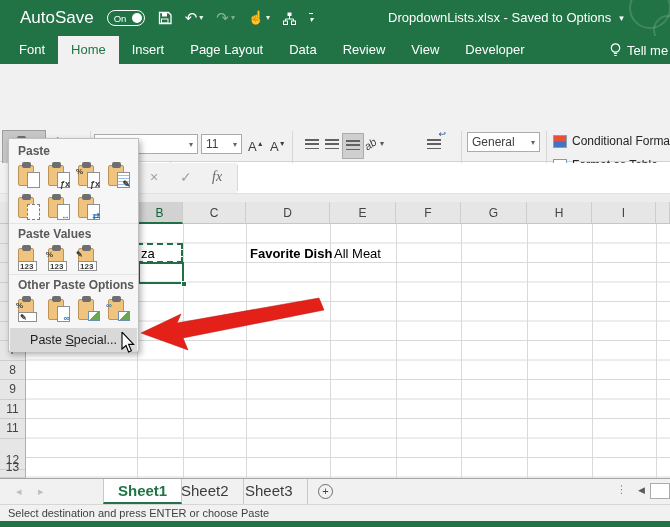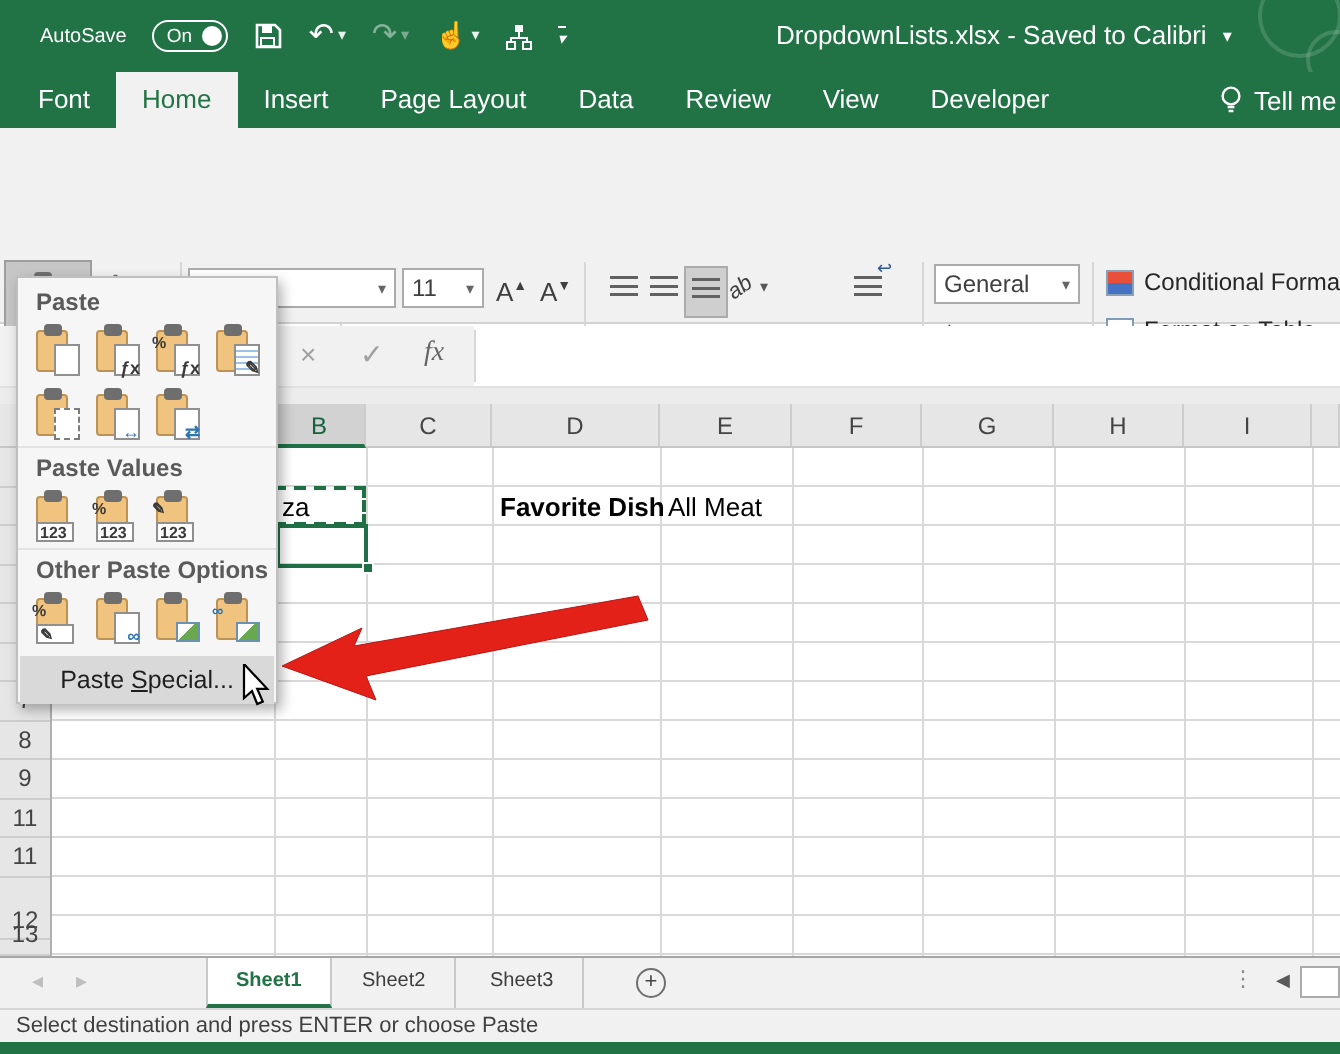--- a/index.html
+++ b/index.html
@@ -4,21 +4,21 @@
 <style>
   * { margin:0; padding:0; box-sizing:border-box; }
   html,body { background:#fff; }
   #root { position:relative; width:670px; height:527px; overflow:hidden;
           font-family:"Liberation Sans",sans-serif; background:#fff; }
   .abs { position:absolute; }
 
   
   .titlebar { left:0; top:0; width:670px; height:36px; background:#217346; color:#fff; }
   .qat { left:20px; top:0; height:36px; display:flex; align-items:center; gap:13px; }
-  .autosave-lbl { font-size:10px; color:#fff; }
+  .autosave-lbl { font-size:17px; color:#fff; }
   .pill { width:38px; height:16px; border:1px solid #fff; border-radius:9px; position:relative; }
   .pill i { position:absolute; left:6px; top:2px; font-style:normal; font-size:9.5px; color:#fff; }
   .pill b { position:absolute; right:2px; top:2px; width:10px; height:10px; border-radius:50%; background:#fff; }
   .qi { color:#fff; font-size:15px; line-height:36px; display:flex; align-items:center; gap:2px; }
   .qi .dd { font-size:8px; opacity:.9; }
   .dim { opacity:.45; }
   .qat-more { display:inline-block; border-top:1.5px solid #fff; padding-top:1px; font-size:8px; color:#fff; }
   .doc-title { left:388px; top:0; height:36px; line-height:36px; font-size:13px; color:#fff; display:flex; align-items:center; gap:8px; }
   .doc-title .dd { font-size:9px; }
   .swirl { right:0; top:0; opacity:.9; }
@@ -107,21 +107,21 @@
   .pm-g2 { right:2px; bottom:0; font-size:9px; font-weight:bold; color:#3a3a3a; }
   .v-strip .pm-g2 { right:auto; left:4px; bottom:1px; font-size:8px; }
   .pmi.blue .pm-g2, .pmi.blue .pm-g1 { color:#2e75b6; }
   .pm-special { margin:3px 1px 0 1px; height:24px; background:#d9d9d9; display:flex; align-items:center;
                 justify-content:center; font-size:12.5px; color:#1e1e1e; }
   .pm-special u { text-decoration:underline; }
 
   
   .sheetbar { left:0; top:478px; width:670px; height:26px; background:#f1f1f1; border-top:1px solid #a6a6a6; }
   .nav { position:absolute; top:0; height:25px; line-height:25px; color:#bfbfbf; font-size:11px; }
-  .stab { position:absolute; top:0; height:25px; line-height:24px; text-align:center; font-size:10px; color:#3d3d3d;
+  .stab { position:absolute; top:0; height:25px; line-height:24px; text-align:center; font-size:15px; color:#3d3d3d;
           border-right:1px solid #c9c9c9; padding:0 14px; }
   .stab.active { background:#fff; color:#217346; font-weight:bold; border:1px solid #c9c9c9; border-top:none;
                  border-bottom:2px solid #217346; }
   .newsheet { position:absolute; top:5px; width:15px; height:15px; border:1px solid #6e6e6e; border-radius:50%;
               font-size:11px; line-height:13px; text-align:center; color:#444; }
   .dots { position:absolute; top:4px; color:#8a8a8a; font-size:11px; }
   .hscroll-btn { position:absolute; top:6px; color:#5a5a5a; font-size:9px; }
   .hscroll-thumb { position:absolute; top:4px; width:20px; height:16px; background:#fff; border:1px solid #ababab; }
   .statusbar { left:0; top:504px; width:670px; height:17px; background:#f1f1f1; border-top:1px solid #d6d6d6;
                font-size:11px; color:#3f3f3f; line-height:16px; padding-left:8px; }
@@ -166,21 +166,21 @@
         <svg width="13" height="13">
           <rect x="4.5" y="0.5" width="4" height="3.5" fill="#fff"></rect>
           <path d="M6.5 4v3M2.5 9V7h8v2" stroke="#fff" fill="none"></path>
           <rect x="0.5" y="9" width="4" height="3.5" fill="none" stroke="#fff"></rect>
           <rect x="8.5" y="9" width="4" height="3.5" fill="none" stroke="#fff"></rect>
         </svg>
       </span>
       <span class="qat-more"><i>▾</i></span>
     </div>
     <div class="abs doc-title">
-      <span>DropdownLists.xlsx  -  Saved to Calibri</span>
+      <span>DropdownLists.xlsx  -  Saved to Options</span>
       <span class="dd">▾</span>
     </div>
     <svg class="abs swirl" width="90" height="36">
       <circle cx="70" cy="8" r="20" fill="none" stroke="rgba(255,255,255,.16)" stroke-width="2"></circle>
       <circle cx="88" cy="30" r="14" fill="none" stroke="rgba(255,255,255,.16)" stroke-width="2"></circle>
     </svg>
   </div>
 
   <div class="abs tabrow" id="ribbon-tabs">
       <div class="rtab">Font</div>

